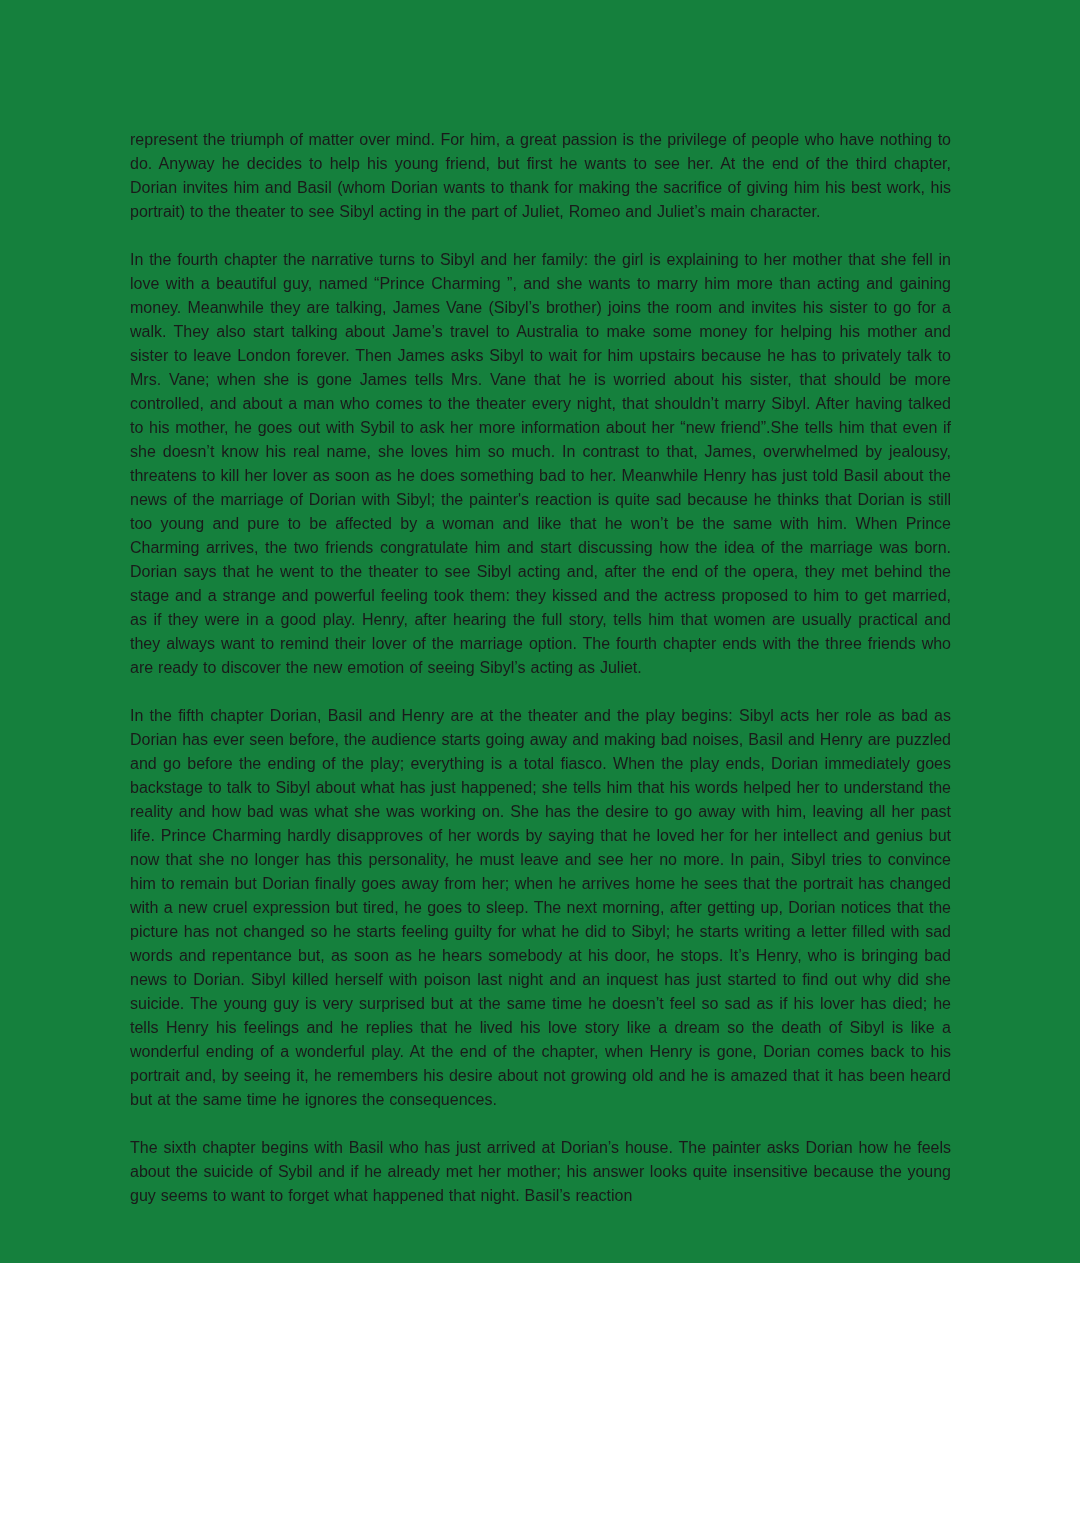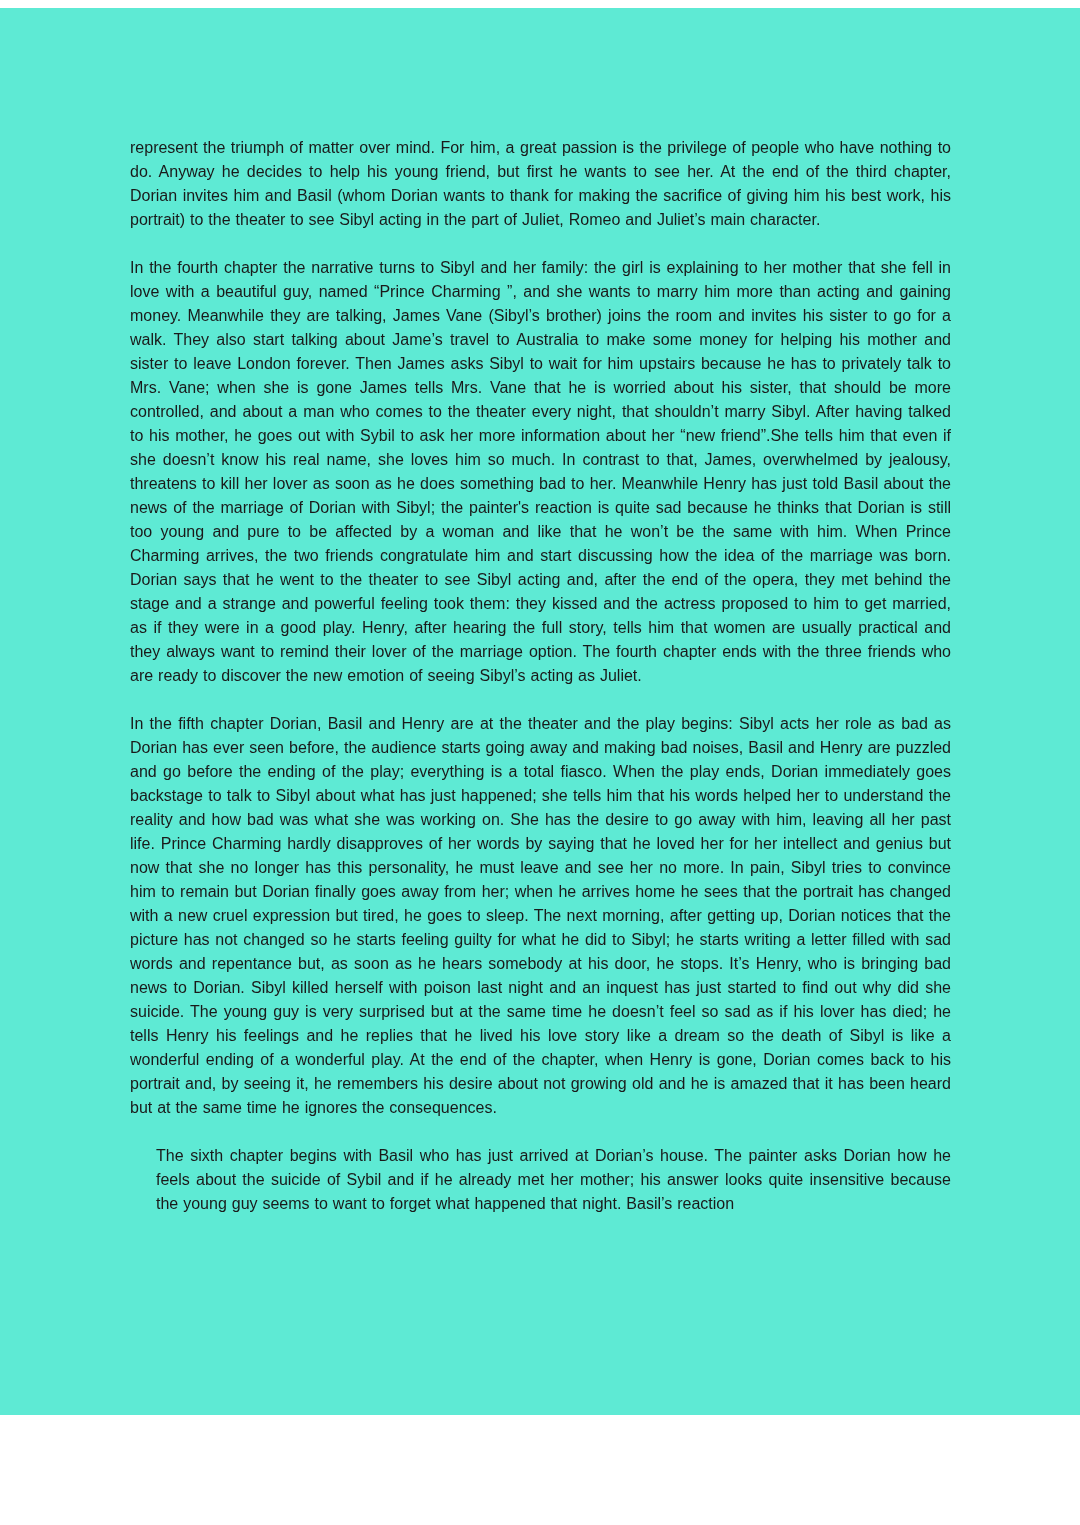--- a/index.html
+++ b/index.html
@@ -11,42 +11,41 @@
     height: 1525px;
     background: #ffffff;
     font-family: "Liberation Sans", "DejaVu Sans", sans-serif;
     color: #1a1a1a;
     position: relative;
     overflow: hidden;
   }
   .page {
     position: absolute;
     left: 0;
-    top: 8px;
+    top: 0;
     width: 1080px;
-    height: 1407px;
-    background: #5eead4;
+    height: 1263px;
+    background: #15803d;
   }
   .page-content {
     position: absolute;
     left: 130px;
     top: 128px;
     width: 821px;
   }
   p.para {
     margin: 0 0 24px 0;
     font-size: 16px;
     line-height: 24px;
     text-align: justify;
     color: #1a1a1a;
     word-spacing: 0.5px;
   }
   p.para:last-child {
     margin-bottom: 0;
-    margin-left: 26px;
   }
   p.para .bold {
     font-weight: 400;
   }
 </style>
 </head>
 <body>
 
 <div class="page">
   <div class="page-content">

